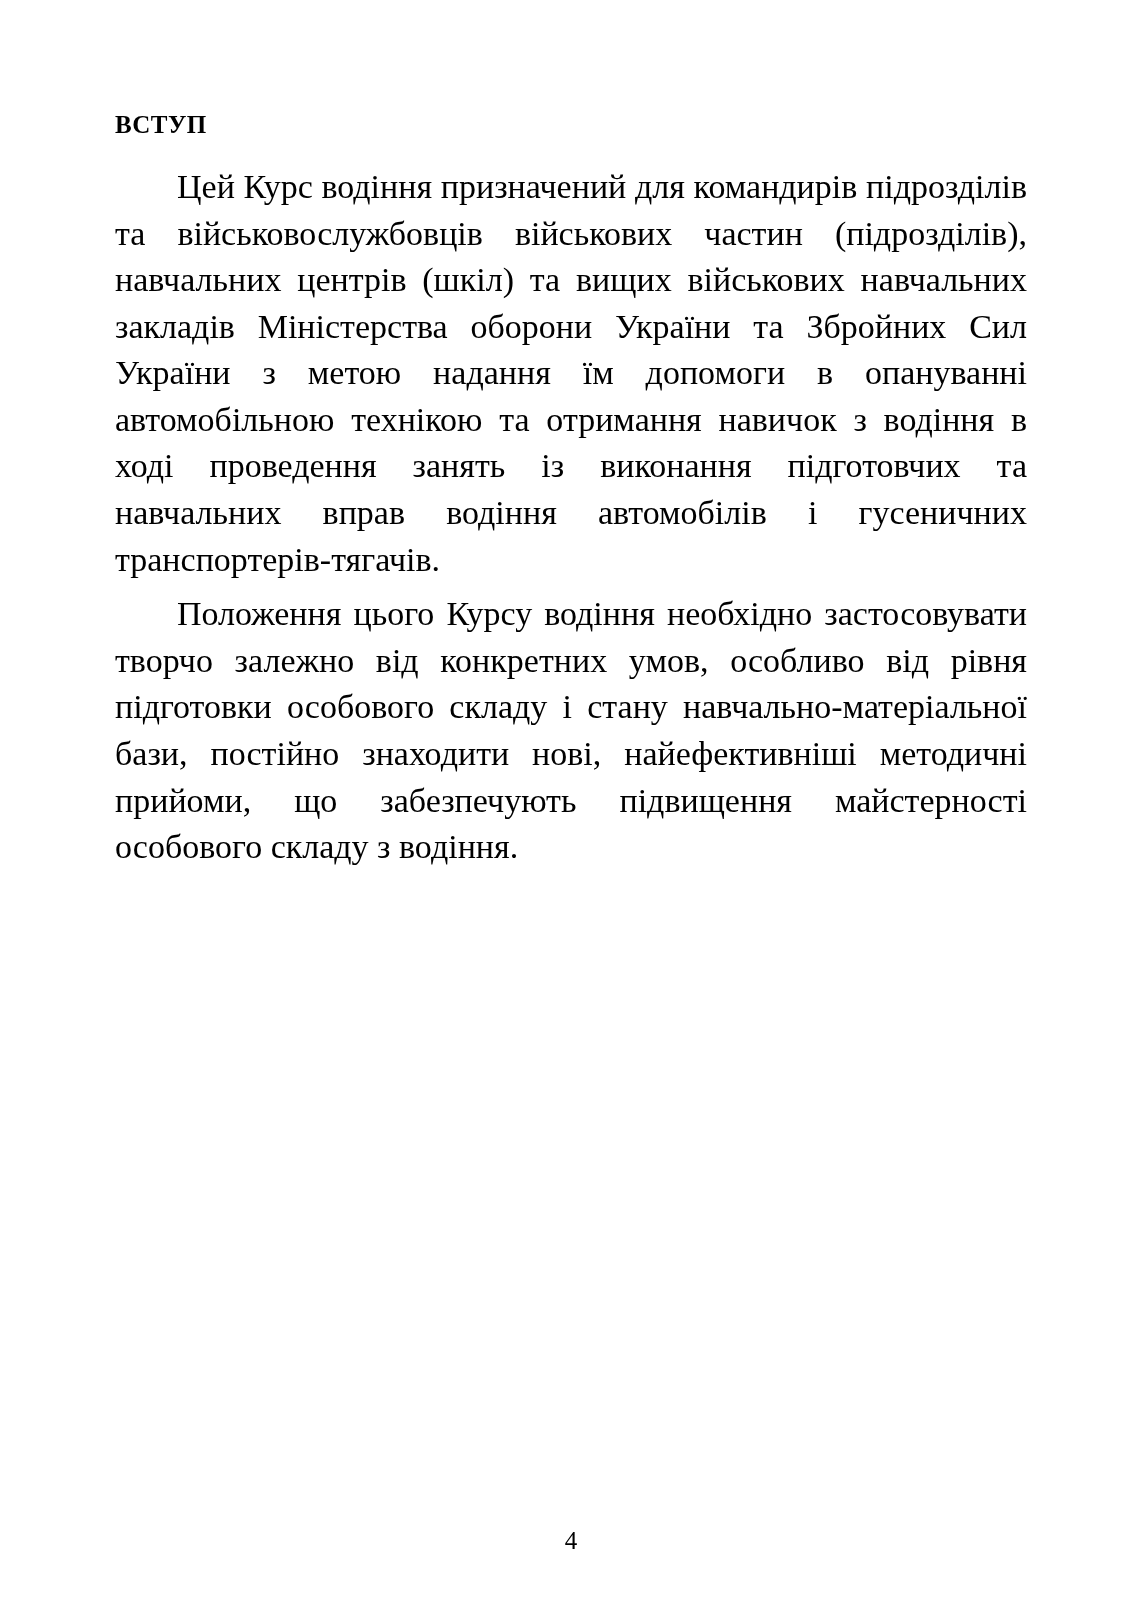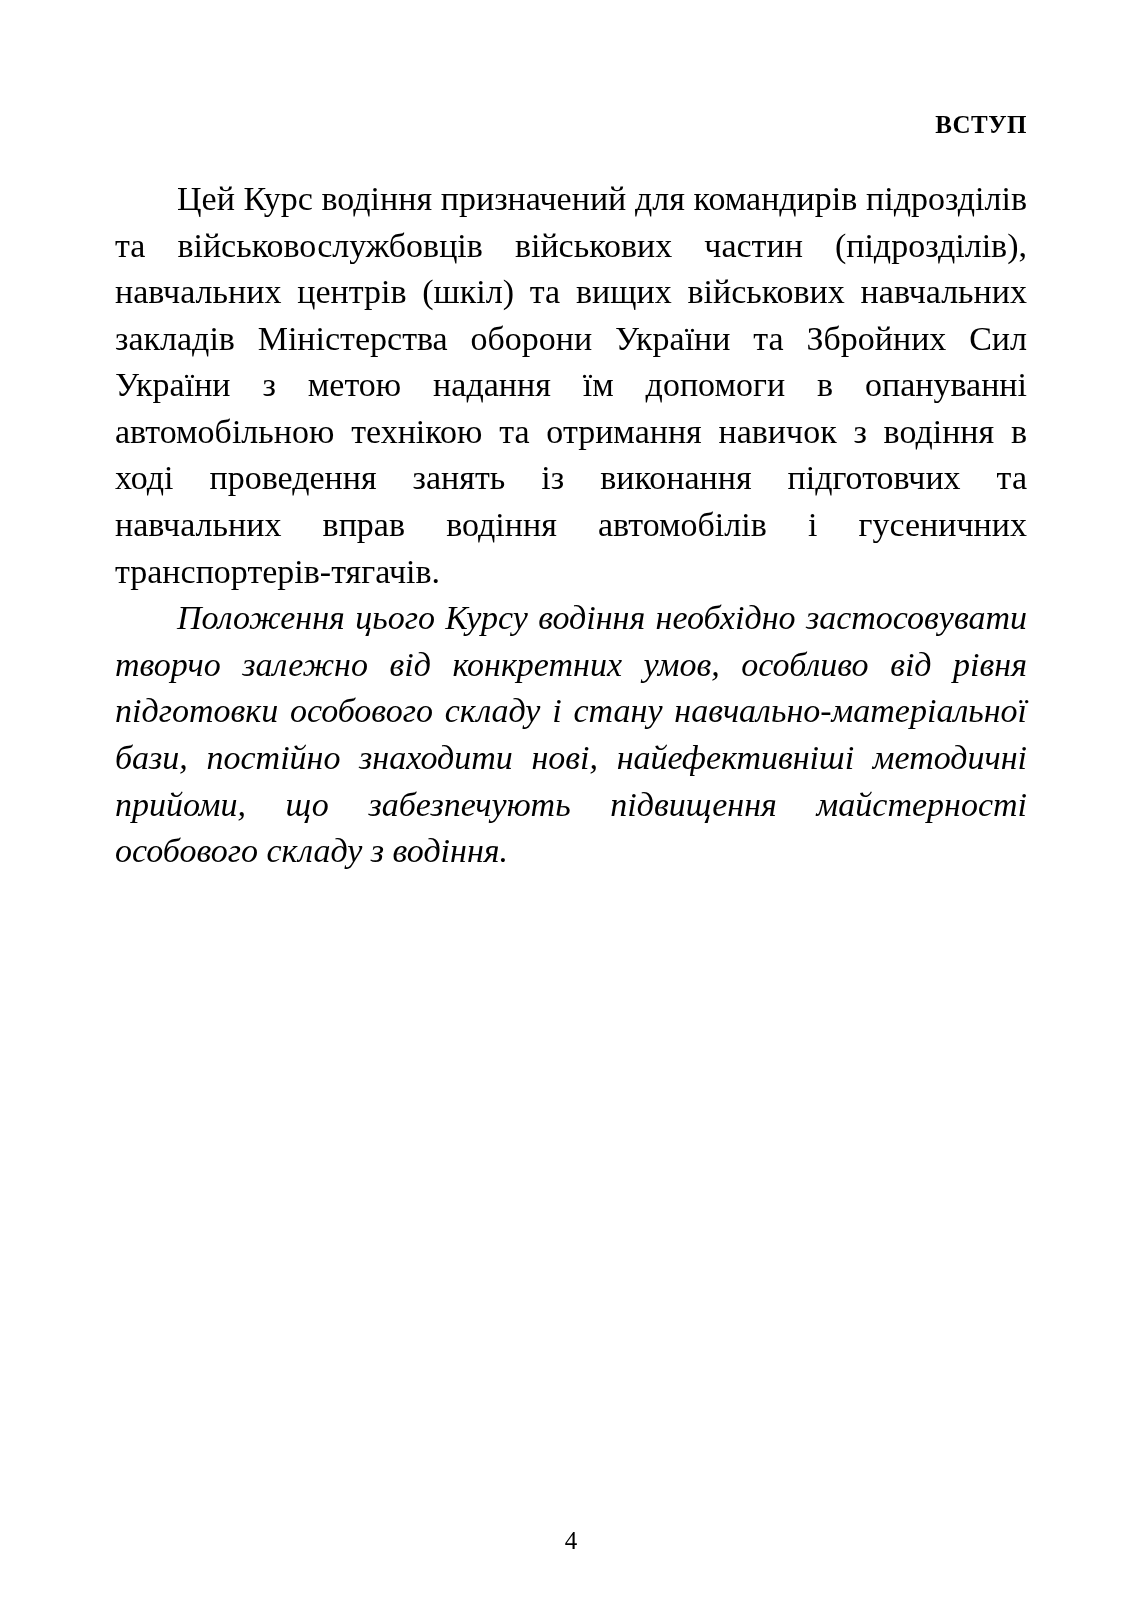--- a/index.html
+++ b/index.html
@@ -17,39 +17,38 @@
   }
   .page {
     position: absolute;
     top: 0; left: 0;
     width: 1142px;
     height: 1615px;
     box-sizing: border-box;
     padding: 110px 115px 60px 115px;
   }
   .doc-title {
-    text-align: right;
+    text-align: left;
     font-weight: bold;
     font-size: 25px;
     letter-spacing: 0.5px;
-    margin: 0 0 36px 0;
+    margin: 0 0 24px 0;
     line-height: 1.2;
   }
   .body-text {
     font-size: 34px;
     line-height: 1.37;
     text-align: justify;
     text-justify: inter-word;
     margin: 0 0 0 0;
     text-indent: 62px;
     hyphens: none;
   }
   .body-text + .body-text {
-    margin-top: 0;
-    font-style: italic;
+    margin-top: 8px;
   }
   .page-number {
     position: absolute;
     bottom: 62px;
     left: 0;
     width: 1142px;
     text-align: center;
     font-size: 25px;
     line-height: 1;
   }

